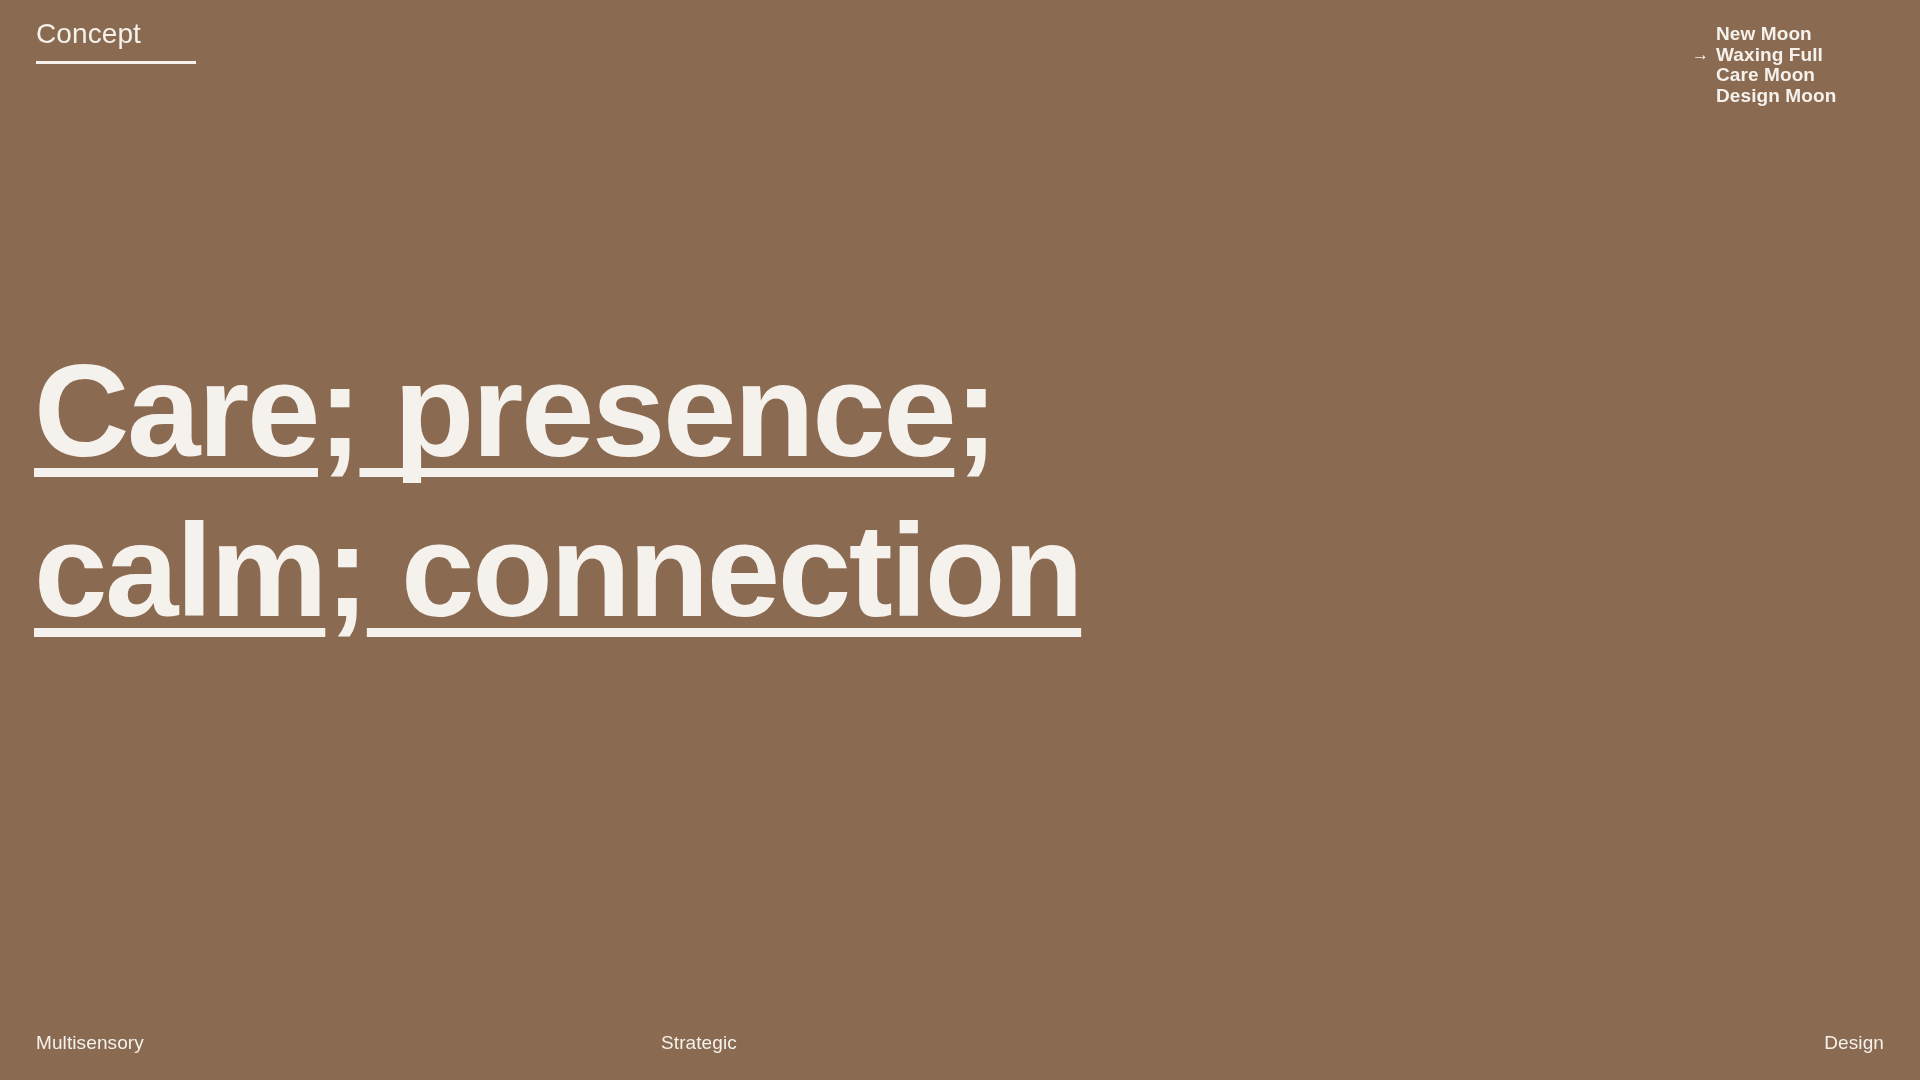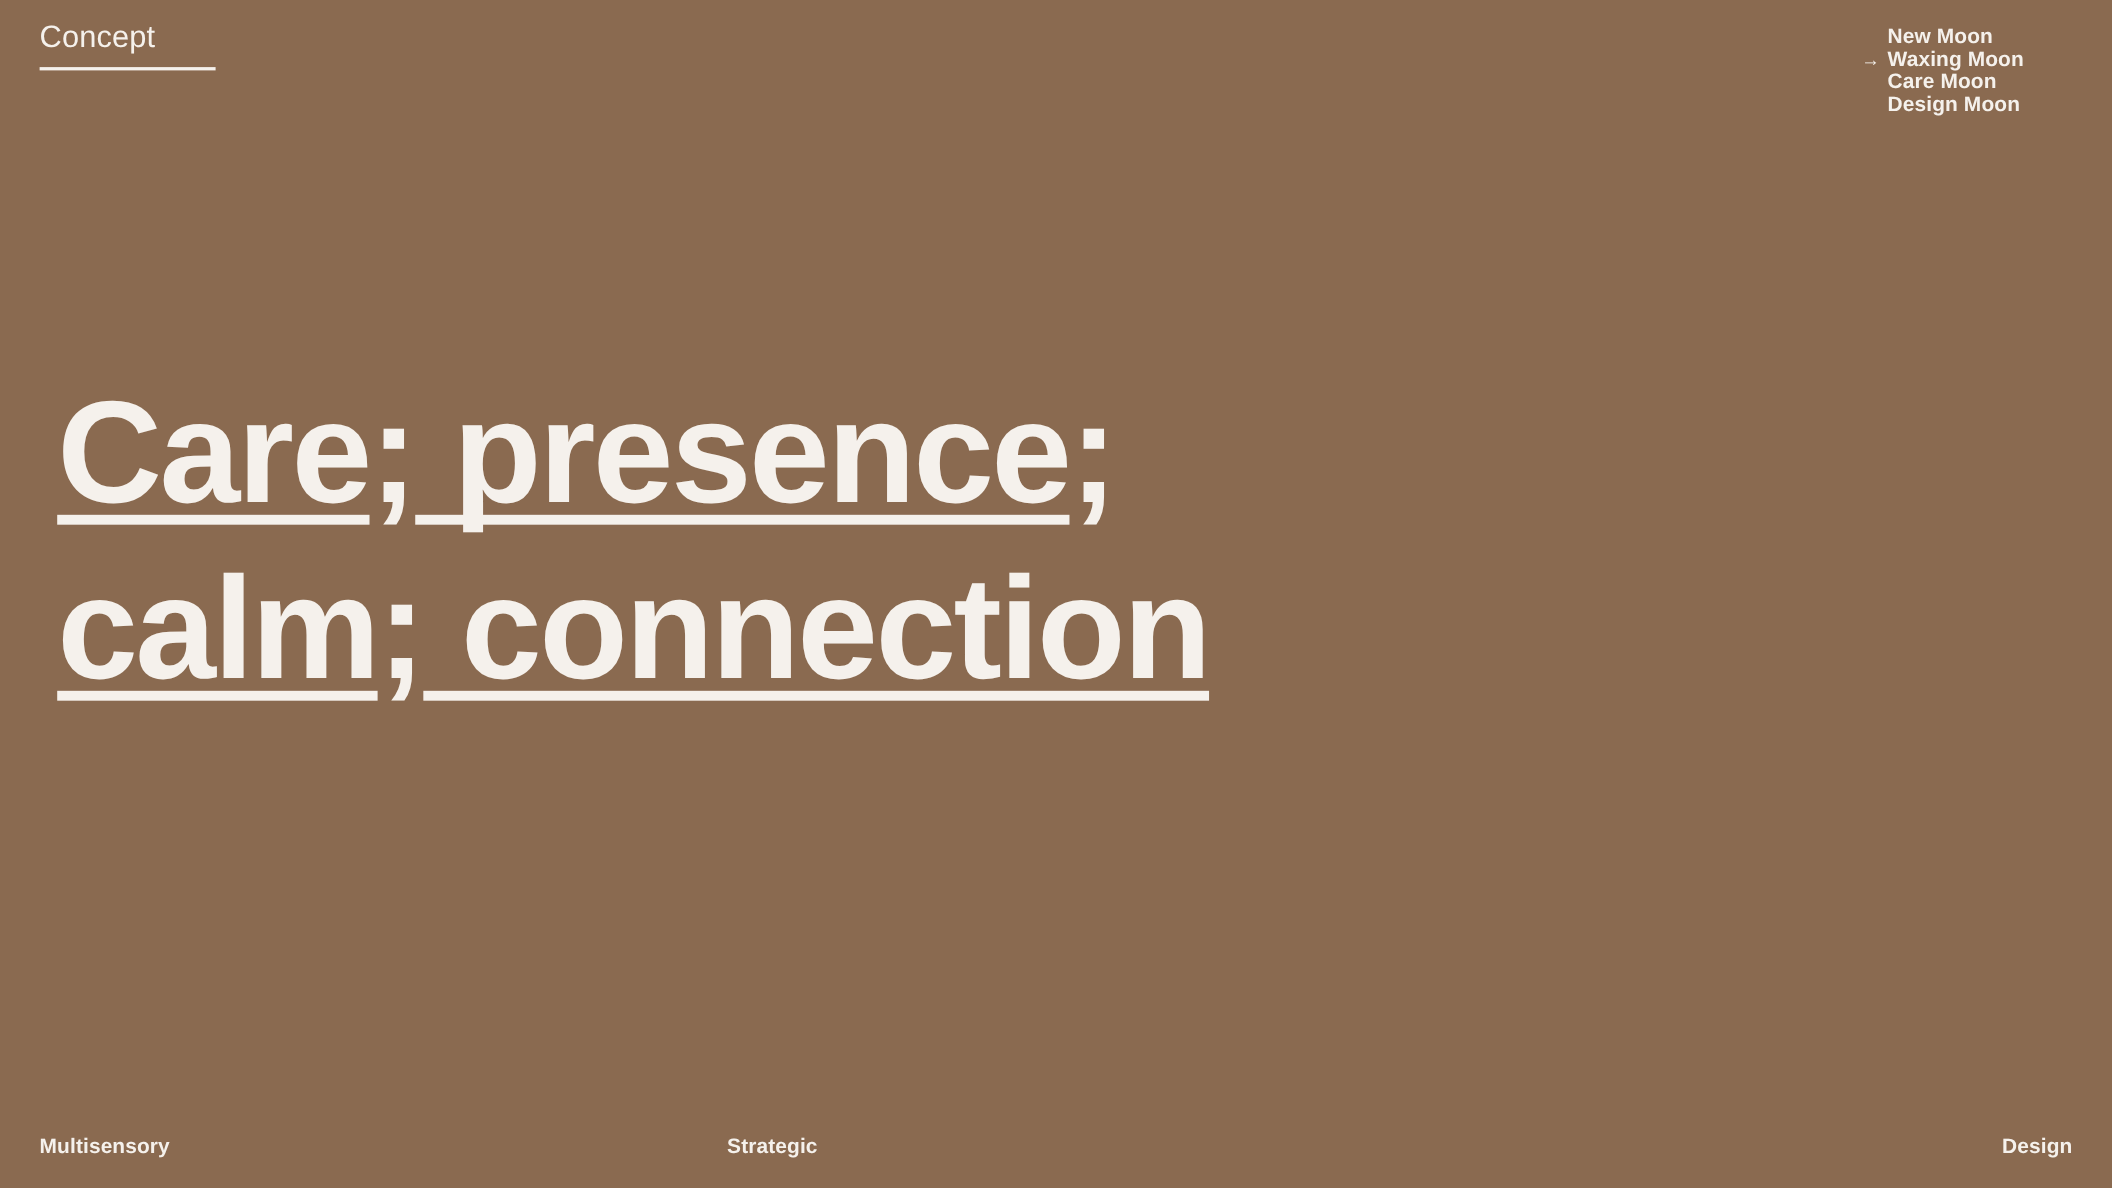--- a/index.html
+++ b/index.html
@@ -82,21 +82,21 @@
     width: 20px;
     font-size: 17px;
     font-weight: 400;
     line-height: 20.5px;
     color: #f5f1ec;
   }
 
   
   .headline {
     position: absolute;
-    left: 52px;
+    left: 34px;
     top: 310px;
     width: 1700px;
   }
 
   .headline-line {
     display: block;
     font-size: 132px;
     font-weight: 700;
     line-height: 160px;
     color: #f5f1ec;
@@ -121,21 +121,21 @@
     left: 0;
     bottom: 0;
     width: 1920px;
     height: 92px;
   }
 
   .footer-item {
     position: absolute;
     bottom: 26px;
     font-size: 19px;
-    font-weight: 700;
+    font-weight: 400;
     line-height: 22px;
     color: #f5f1ec;
     white-space: nowrap;
     letter-spacing: 0.1px;
   }
 
   .footer-left   { left: 36px; }
   .footer-center { left: 661px; }
   .footer-right  { right: 36px; }
 </style>
@@ -150,21 +150,21 @@
   </div>
 
   <nav class="moon-nav">
     <span class="moon-nav-item is-inactive">
       
       <span>New Moon</span>
     </span>
 
     <span class="moon-nav-item is-active">
       <span class="moon-nav-arrow">→</span>
-      <span>Waxing Moon</span>
+      <span>Waxing Full</span>
     </span>
 
     <span class="moon-nav-item is-inactive">
       
       <span>Care Moon</span>
     </span>
 
     <span class="moon-nav-item is-inactive">
       
       <span>Design Moon</span>

